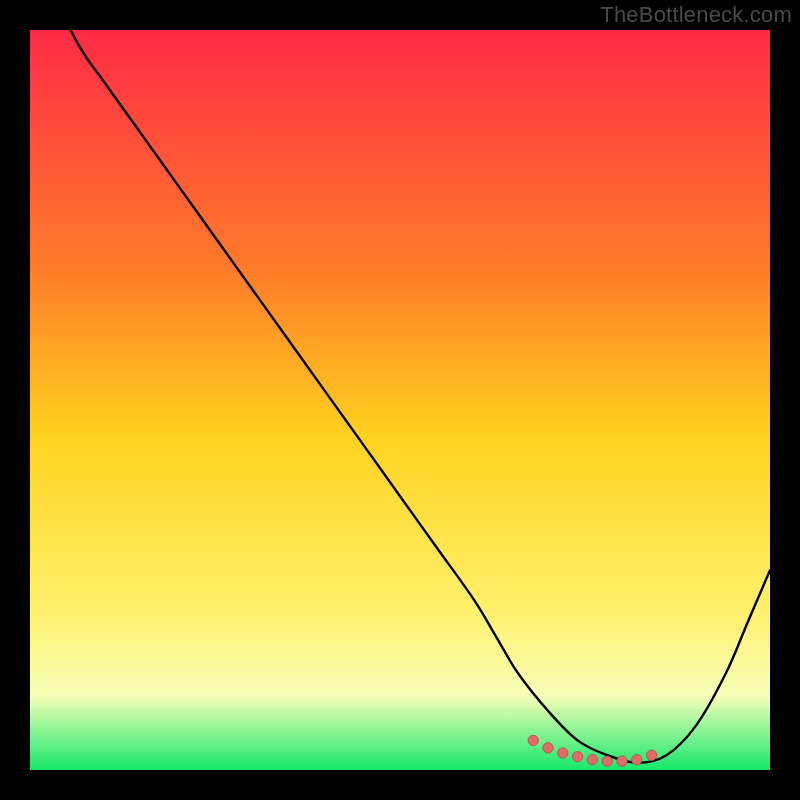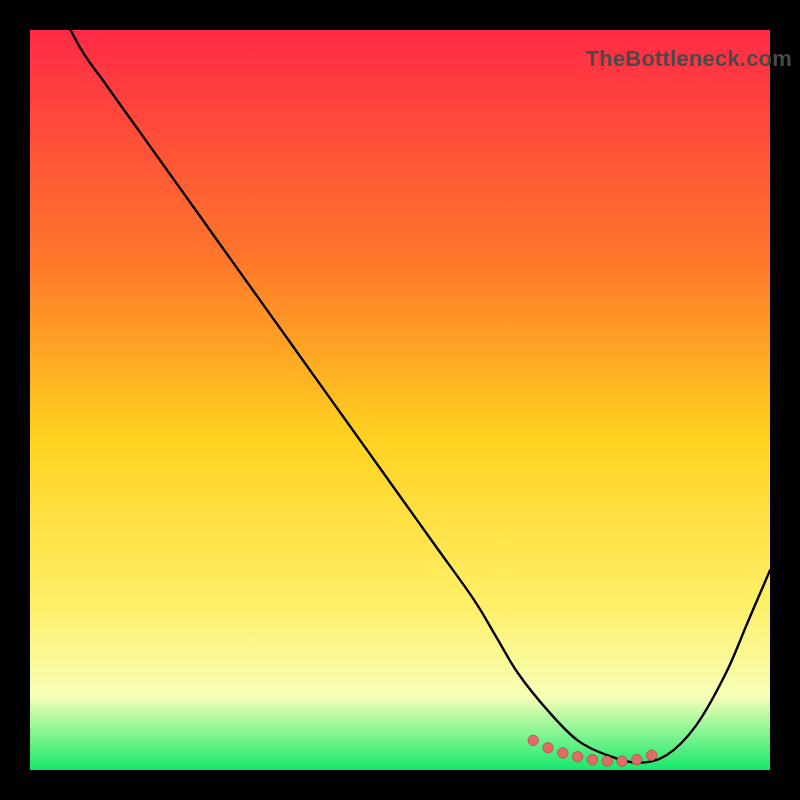--- a/index.html
+++ b/index.html
@@ -16,24 +16,23 @@
     width: 800px;
     height: 800px;
     background: #000;
   }
   .watermark {
     position: absolute;
     top: 2px;
     right: 8px;
     color: #4a4a4a;
     font-size: 22px;
-    font-weight: bold;
+    font-weight: normal;
     z-index: 5;
     letter-spacing: 0.2px;
-    margin-top: 44px;
   }
   .plot {
     position: absolute;
     left: 30px;
     top: 30px;
     width: 740px;
     height: 740px;
     overflow: hidden;
   }
   .plot svg {

